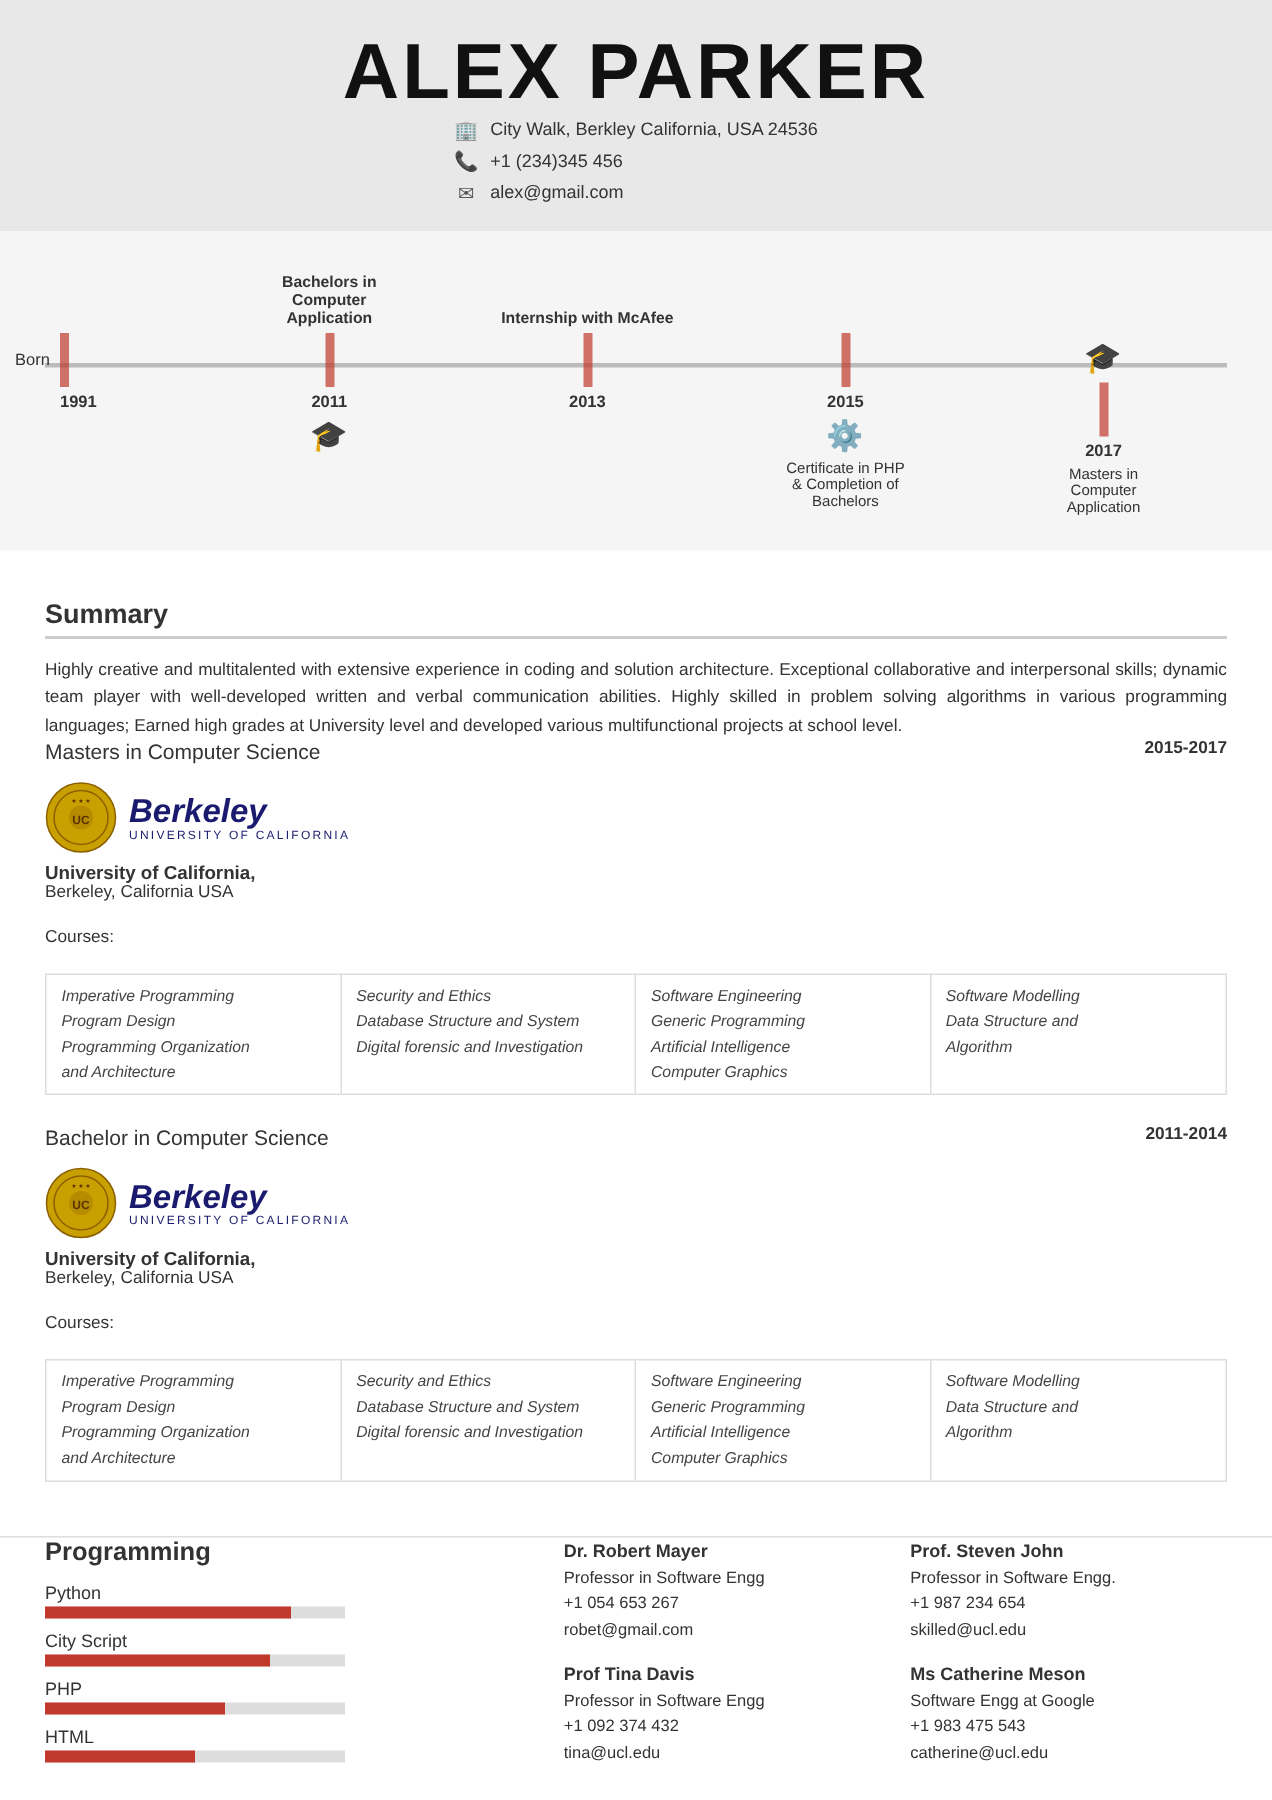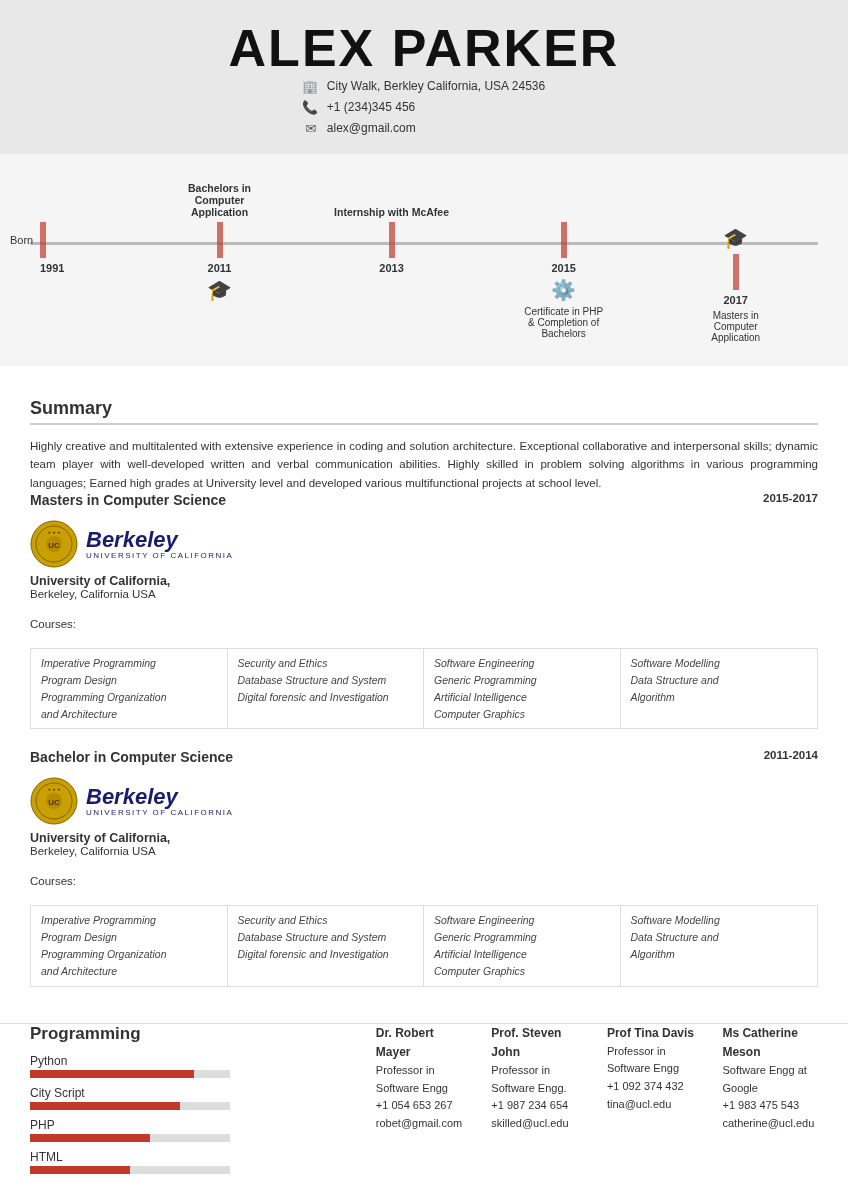--- a/index.html
+++ b/index.html
@@ -124,21 +124,21 @@
     .summary-text {
       font-size: 11.5px;
       line-height: 1.6;
       color: #333;
       text-align: justify;
     }
 
     
     .edu-degree {
       font-size: 14px;
-      font-weight: bold;
+      font-weight: normal;
       color: #333;
       margin-bottom: 4px;
     }
     .edu-year {
       text-align: right;
       font-size: 11.5px;
       font-weight: bold;
       color: #333;
       margin-bottom: 4px;
     }
@@ -242,21 +242,21 @@
       flex: 1.4;
     }
     .ref-title {
       font-size: 17px;
       font-weight: bold;
       color: #333;
       margin-bottom: 10px;
     }
     .ref-grid {
       display: grid;
-      grid-template-columns: 1fr 1fr 1fr 1fr;
+      grid-template-columns: 1fr 1fr;
       gap: 10px 20px;
     }
     .ref-item {
       font-size: 11px;
       line-height: 1.6;
       color: #333;
     }
     .ref-name {
       font-weight: bold;
       font-size: 12px;

